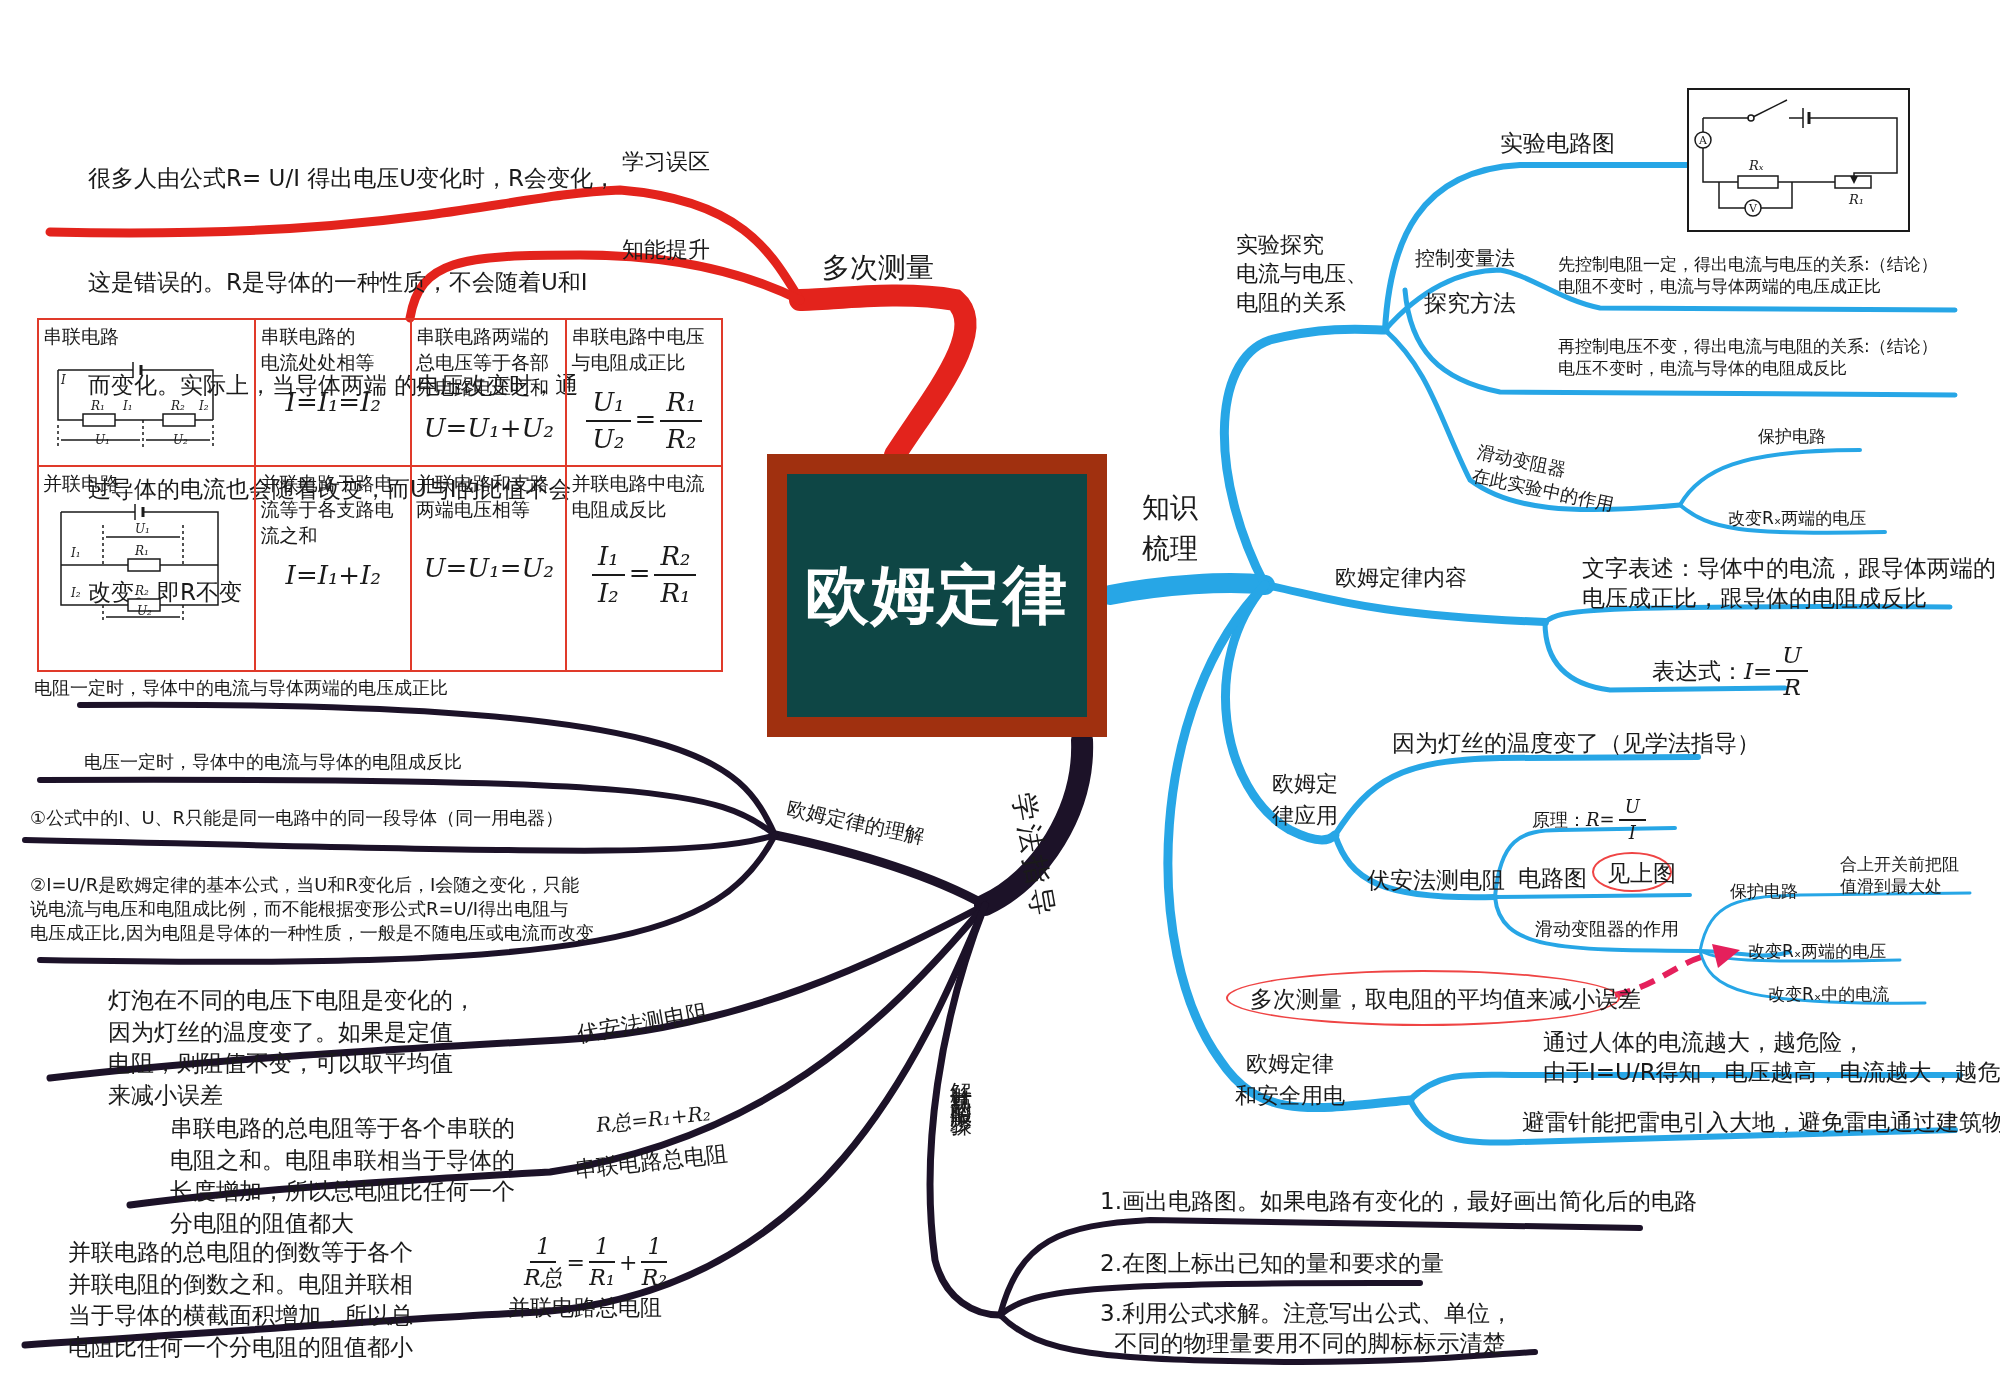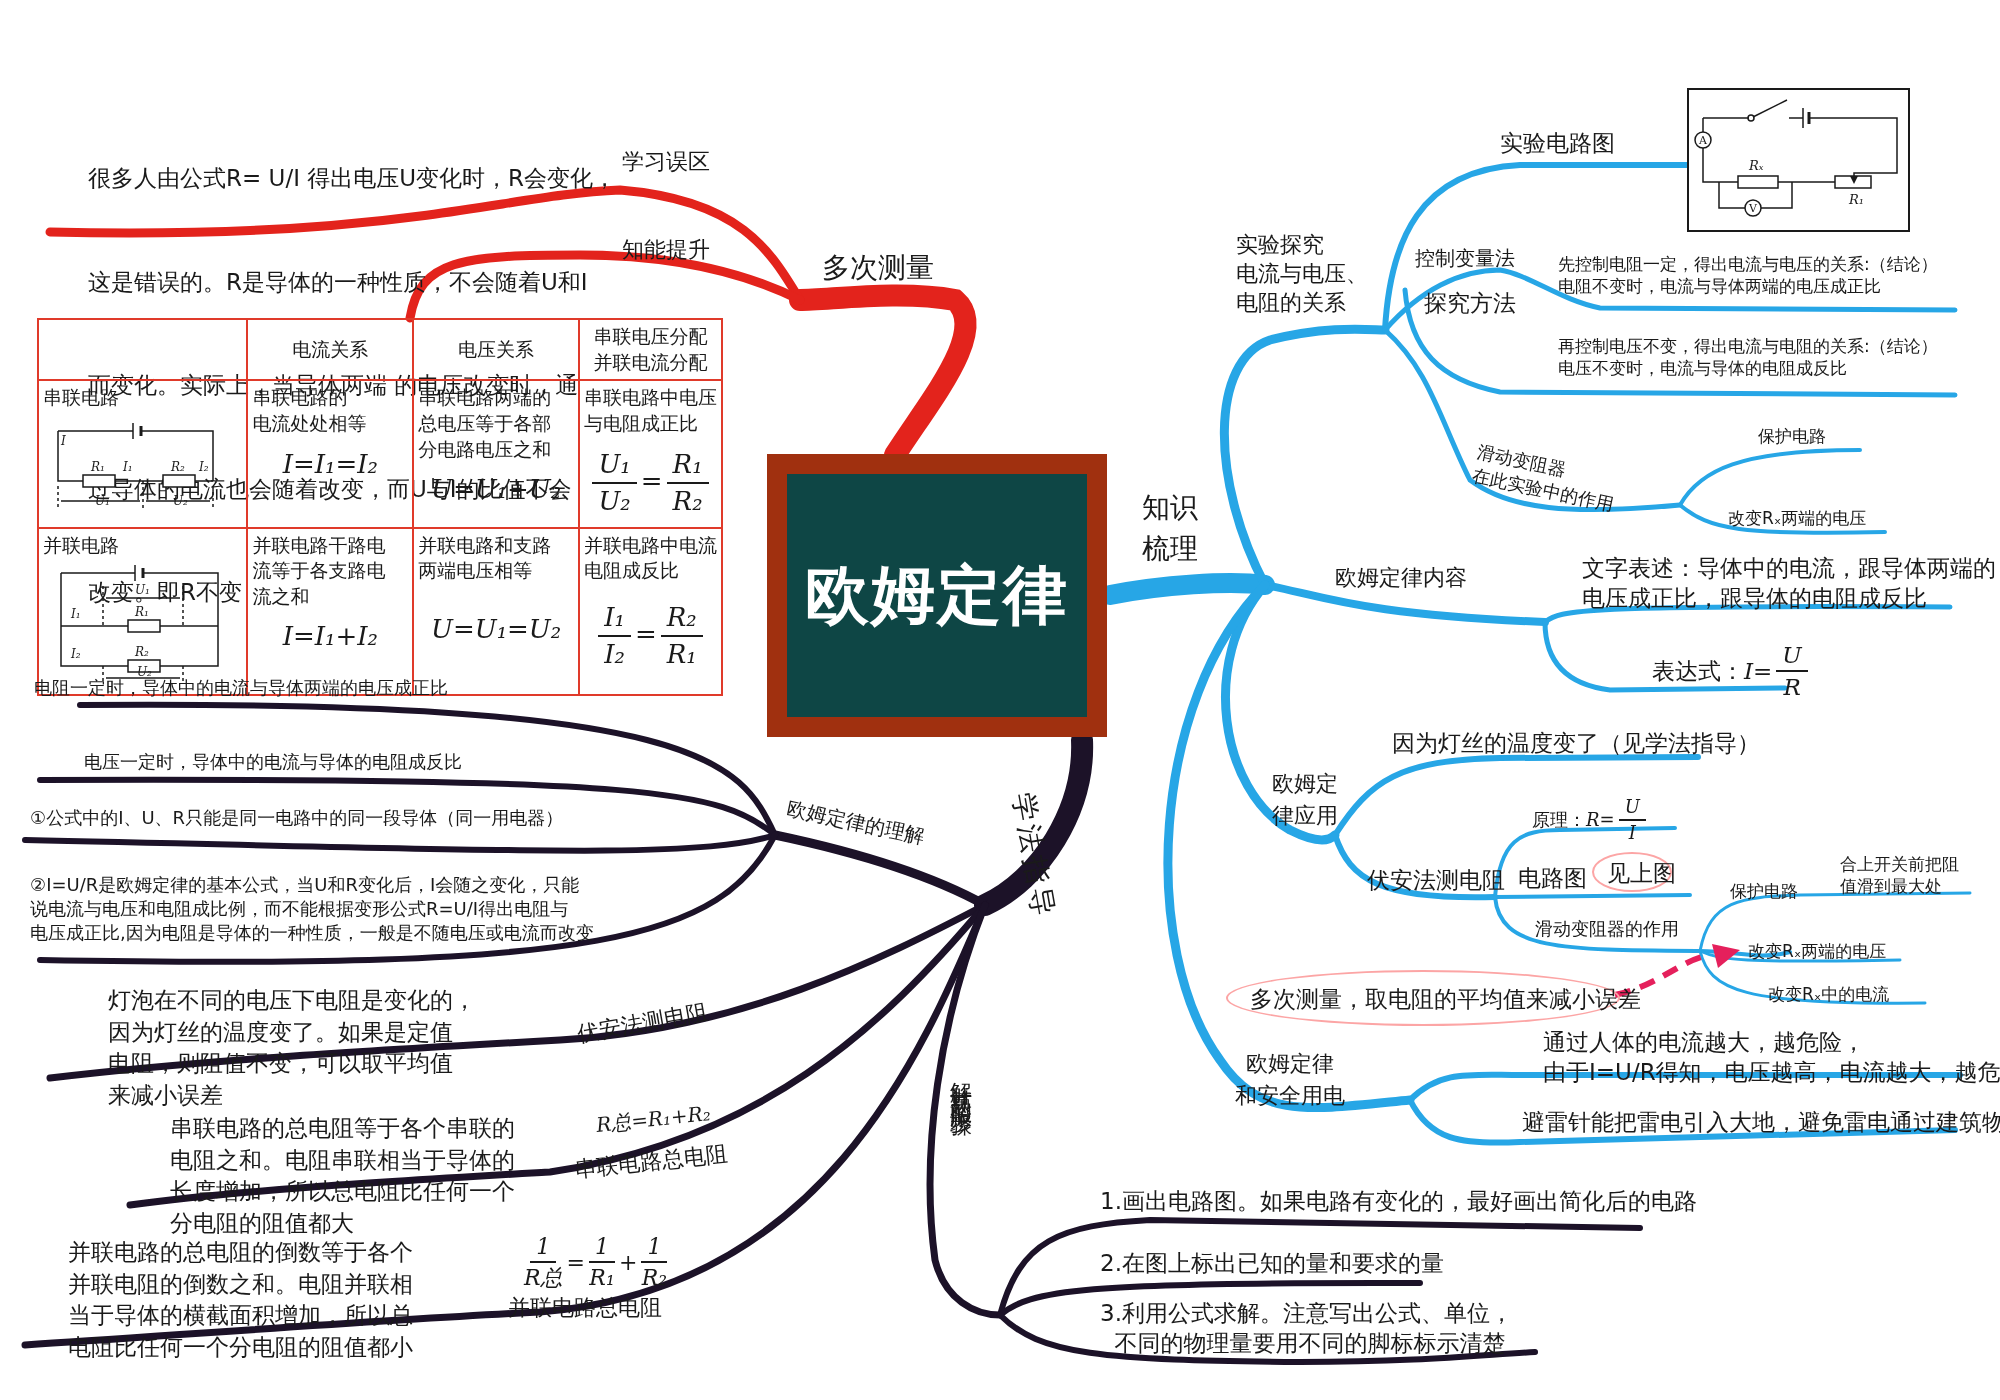--- a/index.html
+++ b/index.html
@@ -15,21 +15,21 @@
                   display:flex; align-items:center; justify-content:center; }
   .center-title { color:#ffffff; font-size:64px; font-weight:bold; letter-spacing:2px; }
   table.cmp { position:absolute; left:37px; top:318px; width:686px; height:354px; border-collapse:collapse; }
   table.cmp td { border:2px solid #e03a2a; vertical-align:top; padding:4px 4px; font-size:19px; line-height:1.35; }
   .hdr { text-align:center; vertical-align:middle !important; }
   .formula { font-family:"DejaVu Serif","Liberation Serif",serif; font-style:italic; font-size:26px; text-align:center; margin-top:10px; }
   .frac { display:inline-flex; flex-direction:column; align-items:center; vertical-align:middle; margin:0 4px; }
   .frac .n { border-bottom:2px solid #1a1a1a; padding:0 6px; }
   .vert { position:absolute; writing-mode:vertical-rl; text-orientation:upright; }
   .circuit { position:absolute; border:2px solid #1a1a1a; background:#fff; }
-  .ellipse { position:absolute; border:2px solid #fca5a5; border-radius:50%; }
+  .ellipse { position:absolute; border:2px solid #ef4444; border-radius:50%; }
 </style>
 </head>
 <body>
 
 <svg class="lines" viewBox="0 0 2000 1400">
 
   <g fill="none" stroke="#e3231c" stroke-linecap="round">
     <path d="M895 455 C 930 400, 990 330, 955 300 C 900 290, 830 300, 800 300" stroke-width="22"></path>
     <path d="M800 300 C 770 250, 740 200, 620 190 C 500 195, 400 240, 50 232" stroke-width="9"></path>
     <path d="M800 300 C 760 280, 690 255, 580 255 C 460 255, 420 260, 410 318" stroke-width="9"></path>
@@ -92,27 +92,20 @@
 <div class="t s19" style="left:88px;top:92px;line-height:1.5;">
   <div>很多人由公式R= U/I 得出电压U变化时，R会变化，</div>
   <div>这是错误的。R是导体的一种性质，不会随着U和I</div>
   <div>而变化。实际上，当导体两端 的电压改变时，通</div>
   <div>过导体的电流也会随着改变，而U与I的比值不会</div>
   <div>改变。即R不变</div>
 </div>
 
 <table class="cmp">
   <tbody>
-      <tr style="height:52px">
-    <td style="width:200px"></td>
-    <td class="hdr" style="width:157px;white-space:pre">电流关系</td>
-    <td class="hdr" style="width:157px;white-space:pre">电压关系</td>
-    <td class="hdr" style="white-space:pre">串联电压分配
-并联电流分配</td>
-  </tr>
   <tr style="height:143px">
     <td>
       <div>串联电路</div>
       <svg width="190" height="105" viewBox="0 0 190 105">
         <g stroke="#1a1a1a" stroke-width="1.5" fill="none">
           <path d="M15 20 L90 20 M98 20 L170 20 L170 70 M15 20 L15 70 L170 70"></path>
           <line x1="90" y1="12" x2="90" y2="28"></line>
               <line x1="98" y1="15" x2="98" y2="25" stroke-width="3"></line>
           <rect x="40" y="64" width="32" height="12" fill="#fff"></rect>
               <rect x="120" y="64" width="32" height="12" fill="#fff"></rect>

